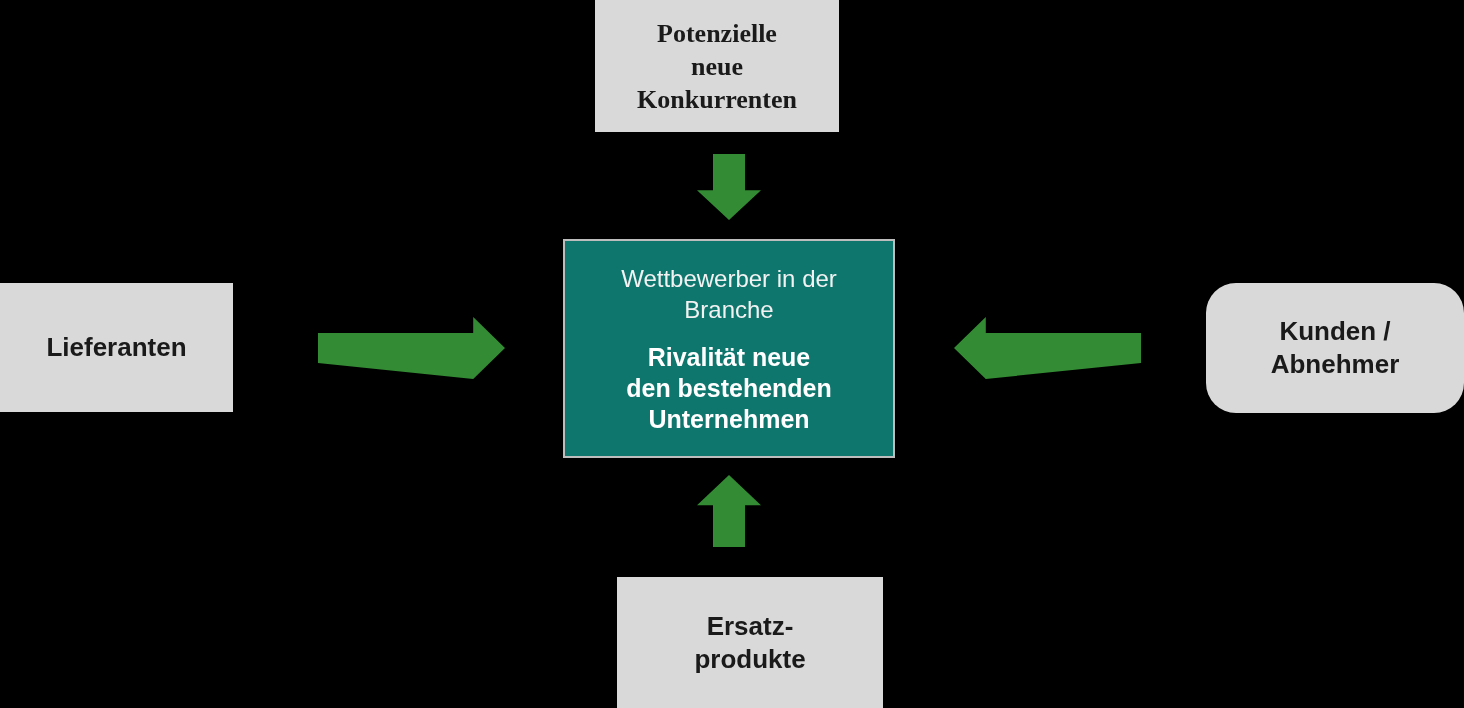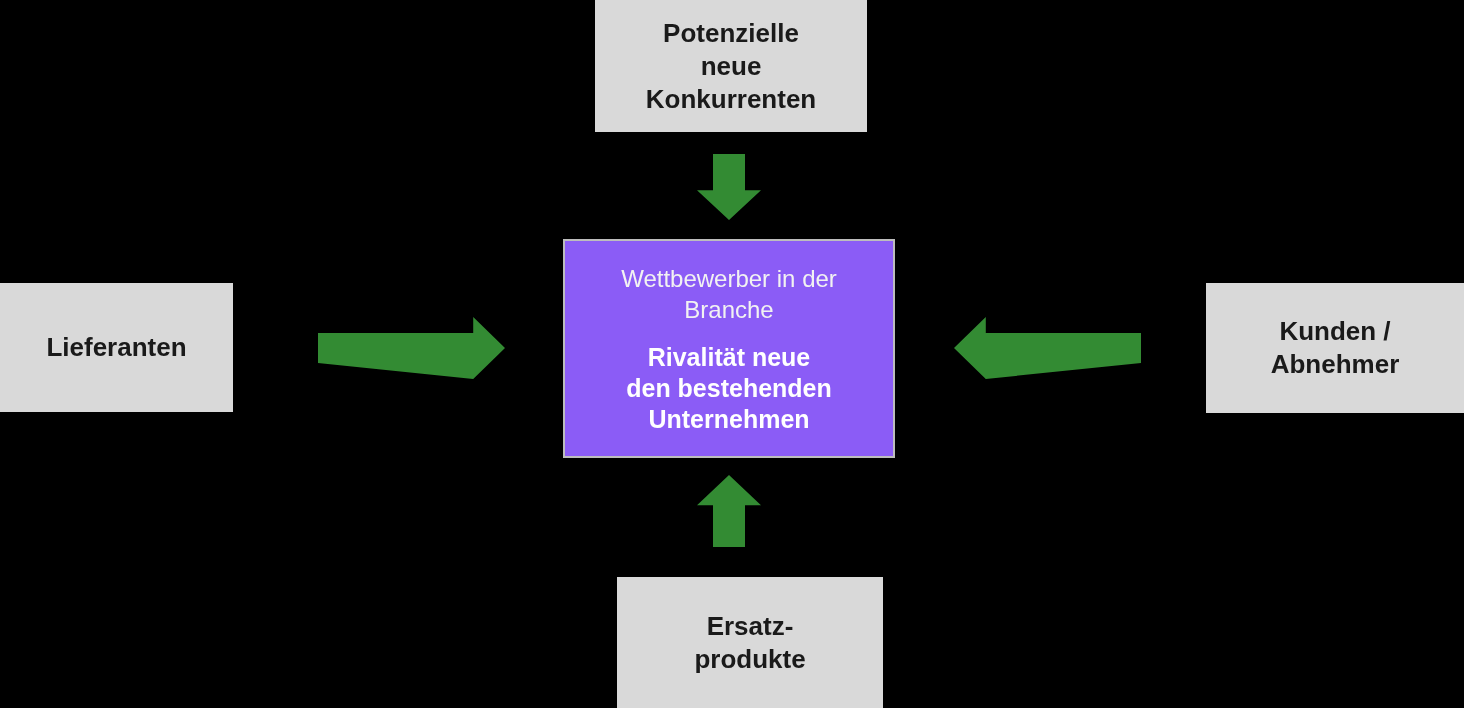--- a/index.html
+++ b/index.html
@@ -21,30 +21,30 @@
     color: #1a1a1a;
     display: flex;
     align-items: center;
     justify-content: center;
     text-align: center;
     font-weight: bold;
     font-size: 26px;
     line-height: 33px;
     white-space: pre-line;
   }
-  .node-top    { left: 595px;  top: 0;     width: 272px; height: 132px; }
+  .node-top    { left: 595px;  top: 0;     width: 244px; height: 132px; font-family: Liberation Serif, serif; }
   .node-left   { left: 0;      top: 283px; width: 233px; height: 129px; }
-  .node-right  { left: 1206px; top: 283px; width: 258px; height: 130px; }
+  .node-right  { left: 1206px; top: 283px; width: 258px; height: 130px; border-radius: 30px; }
   .node-bottom { left: 617px;  top: 577px; width: 266px; height: 131px; }
 
   .center-box {
     position: absolute;
     left: 563px; top: 239px;
     width: 332px; height: 219px;
-    background: #8b5cf6;
+    background: #0f766e;
     border: 2px solid #bdbdbd;
     box-sizing: border-box;
     display: flex;
     flex-direction: column;
     align-items: center;
     justify-content: center;
     text-align: center;
   }
   .center-heading {
     color: #f2f2f2;

